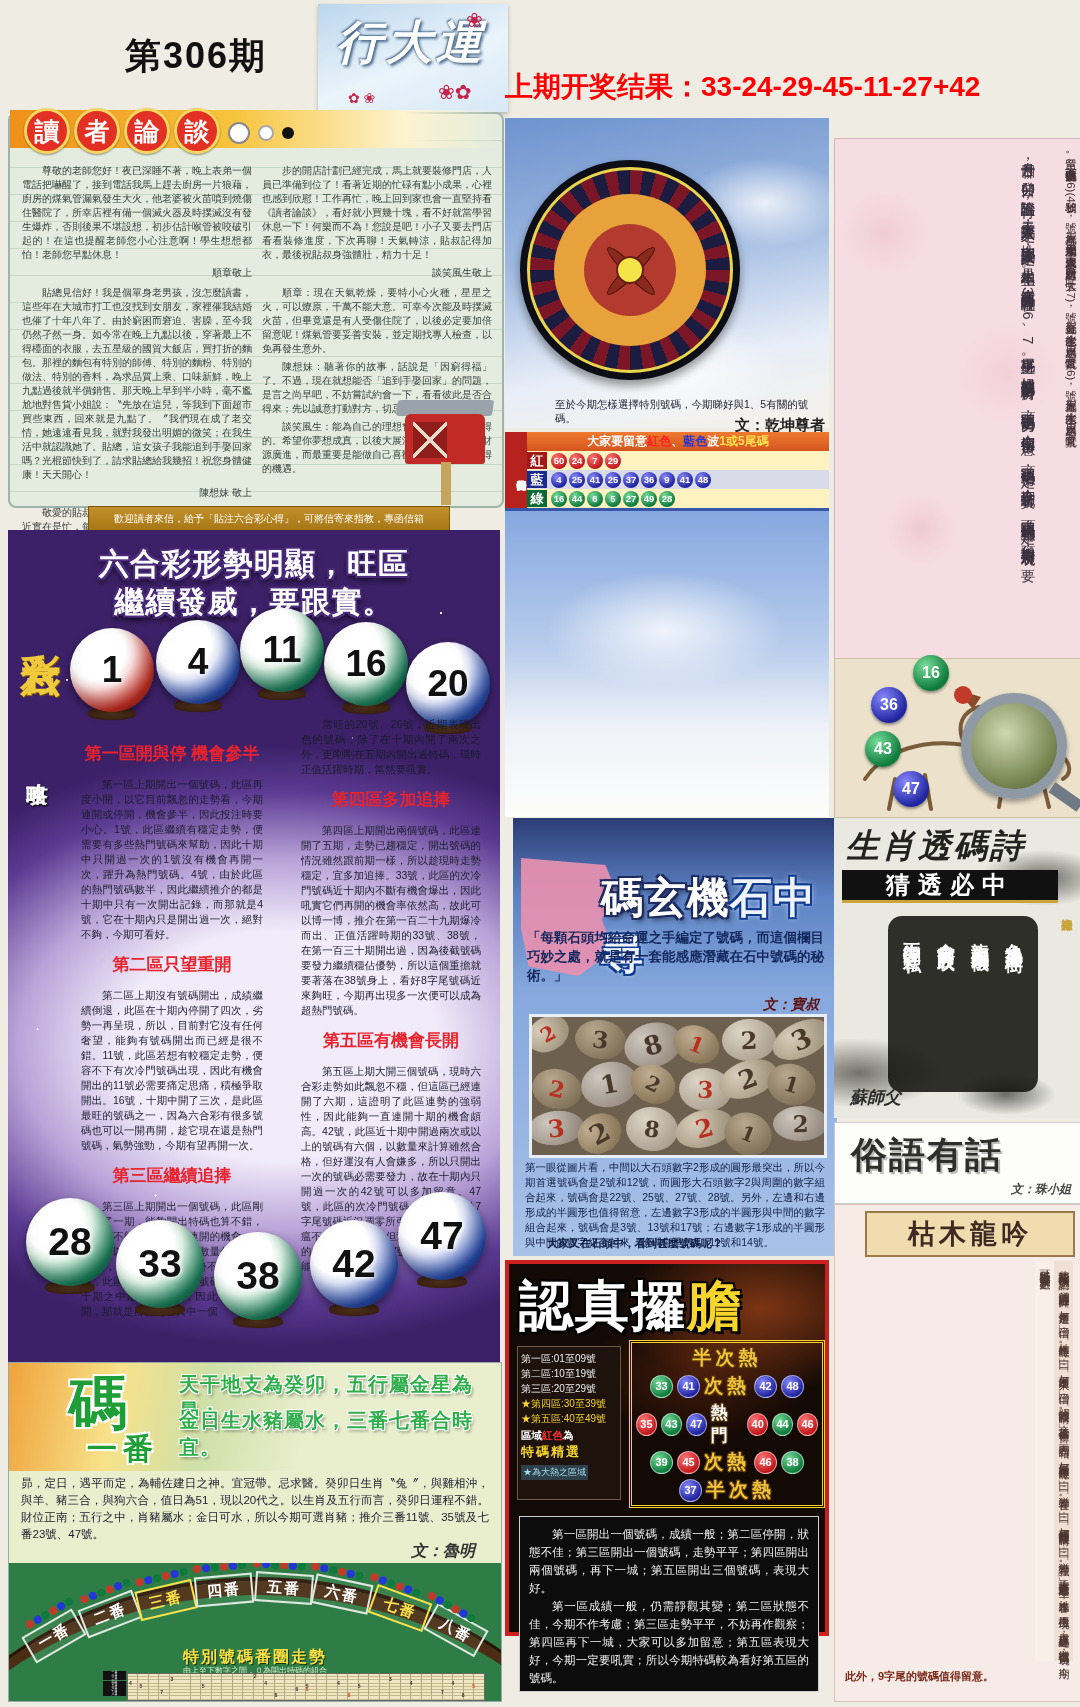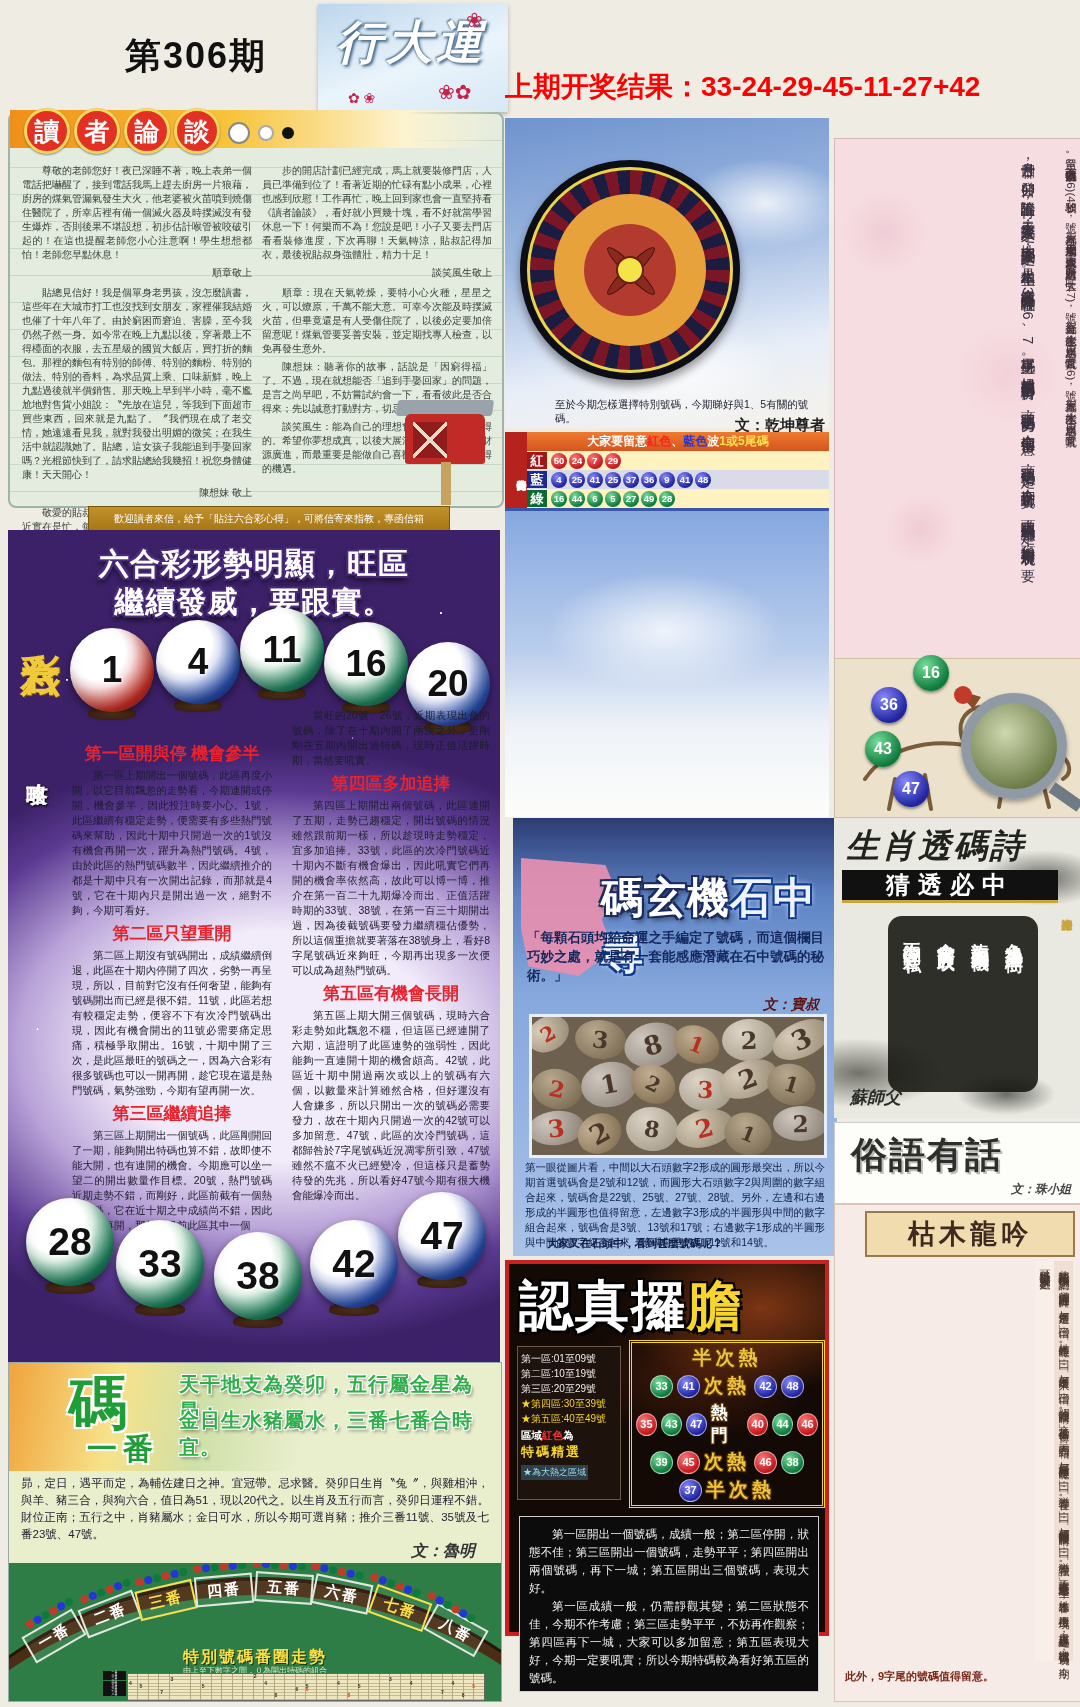--- a/index.html
+++ b/index.html
@@ -50,21 +50,21 @@
       background:radial-gradient(circle 2px at 12% 18%,#fff 40%,#0000 60%),radial-gradient(circle 2px at 88% 10%,#fff 40%,#0000 60%),
       radial-gradient(circle 1px at 70% 25%,#fff 40%,#0000 60%),radial-gradient(circle 2px at 30% 80%,#fff 40%,#0000 60%),
       radial-gradient(circle 1px at 92% 70%,#fff 40%,#0000 60%),radial-gradient(circle 2px at 6% 60%,#fff 40%,#0000 60%);}
   .shead{width:100%;text-align:center;font-size:30px;font-weight:bold;color:#fff;letter-spacing:1px;
       text-shadow:2px 2px 0 #4a2a7a,-2px -2px 0 #4a2a7a,2px -2px 0 #4a2a7a,-2px 2px 0 #4a2a7a,0 4px 6px #000;}
   #sside1{left:6px;top:92px;font-size:40px;font-weight:bold;color:#f0c93c;
       text-shadow:1px 1px 0 #6b4c12;}
   #sside2{left:14px;top:235px;font-size:22px;font-weight:bold;color:#fff;text-shadow:1px 1px 2px #000;}
   .scol{position:absolute;font-size:10.5px;line-height:15px;text-align:justify;color:#1d1d2e;}
   .scol h3{margin:6px 0 2px 0;font-size:17px;color:#e8232d;text-align:center;line-height:20px;}
-  .scol p{margin:4px;text-indent:2em;}
+  .scol p{margin:13px;text-indent:2em;}
   
   .cry{position:absolute;}
   .orb{position:relative;border-radius:50%;display:flex;align-items:center;justify-content:center;
        font-weight:bold;color:#111;box-shadow:inset -6px -10px 16px rgba(0,0,0,.25),0 4px 8px rgba(0,0,0,.45);}
   .orb i{font-style:normal;position:relative;z-index:2;text-shadow:0 0 4px #fff,0 0 6px #fff;}
   .orb.red{background:radial-gradient(circle at 32% 28%,#fff 0 34%,#f6dede 44%,#d23327 72%,#8e1410 95%);}
   .orb.blue{background:radial-gradient(circle at 32% 28%,#fff 0 34%,#dfe4f6 44%,#2b51b5 72%,#121f6e 95%);}
   .orb.green{background:radial-gradient(circle at 32% 28%,#fff 0 34%,#def0e4 44%,#1f8a63 72%,#0c4c34 95%);}
   .stand{margin:-6px auto 0 auto;width:56%;height:14px;background:radial-gradient(#6b4326,#2b150a);border-radius:50% 50% 40% 40%;}
 

